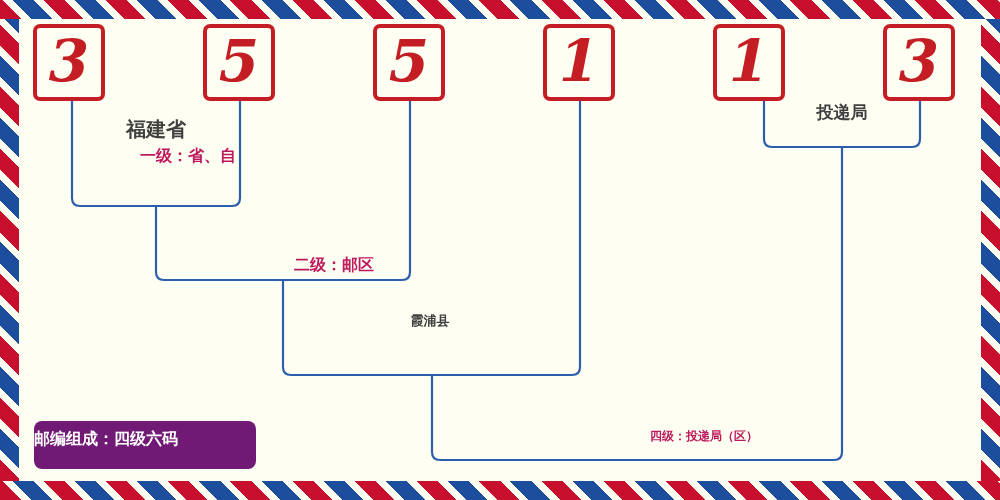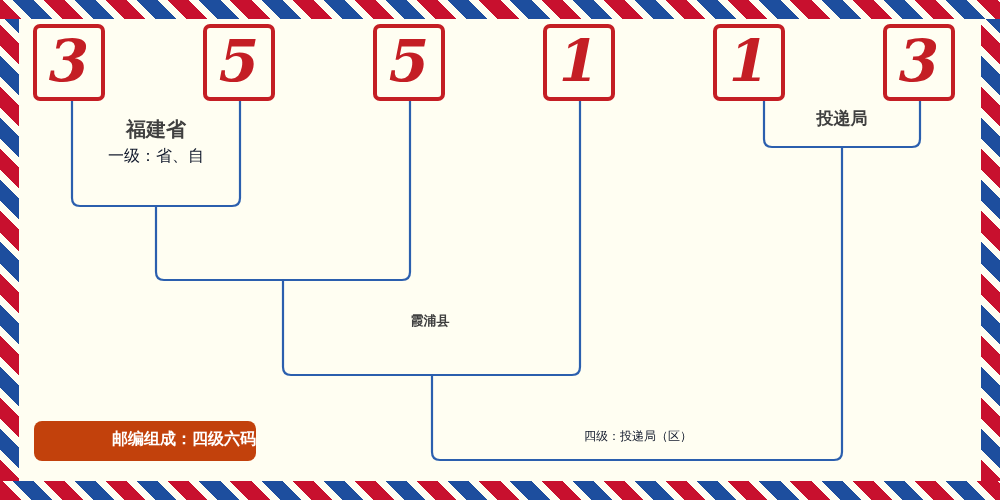--- a/index.html
+++ b/index.html
@@ -38,38 +38,38 @@
     color:#c41e24;
     transform:translateY(-2px);
   }
   .b1 { left:33px; }  .b2 { left:203px; } .b3 { left:373px; }
   .b4 { left:543px; } .b5 { left:713px; } .b6 { left:883px; }
 
   svg.lines { position:absolute; left:0; top:0; width:1000px; height:500px; pointer-events:none; }
 
   .lbl { position:absolute; text-align:center; white-space:nowrap; }
   .lbl-blue { color:#404040; font-weight:bold; }
-  .lbl-red  { color:#0f172a; font-weight:normal; }
+  .lbl-red  { color:#be185d; font-weight:bold;text-align:right; }
 
   .lbl-province  { left:76px;  top:116px; width:160px; font-size:20px; }
   .lbl-l1a       { left:76px;  top:146px; width:160px; font-size:16px; }
   .lbl-l1b       { left:76px;  top:169px; width:160px; font-size:16px; }
   .lbl-l2        { left:214px; top:255px; width:160px; font-size:16px; }
   .lbl-county    { left:350px; top:312px; width:160px; font-size:13px; }
   .lbl-l3        { left:313px; top:341px; width:240px; font-size:16px; }
   .lbl-office    { left:514px; top:398px; width:240px; font-size:16px; }
   .lbl-l4        { left:518px; top:428px; width:240px; font-size:12px; }
-  .lbl-delivery  { left:772px; top:107px; width:140px; font-size:17px; }
+  .lbl-delivery  { left:772px; top:101px; width:140px; font-size:17px; }
 
   .badge {
     position:absolute; left:34px; top:421px;
-    width:222px; height:40px;
-    background:#c2410c; border-radius:8px;
+    width:222px; height:48px;
+    background:#701a75; border-radius:8px;
     color:#ffffff; font-weight:bold; font-size:16px;
-    line-height:36px; text-align:right;
+    line-height:36px; text-align:left;
   }
 </style>
 </head>
 <body>
 
 <div class="canvas">
 
   <div class="stripe top"></div>
   <div class="stripe bottom"></div>
   <div class="stripe left"></div>
@@ -100,20 +100,21 @@
   <div class="digit-box b5">
     <span class="digit">1</span>
   </div>
   <div class="digit-box b6">
     <span class="digit">3</span>
   </div>
 
   <div class="lbl lbl-blue lbl-province">福建省</div>
   <div class="lbl lbl-red lbl-l1a">一级：省、自</div>
 
+  <div class="lbl lbl-red lbl-l2">二级：邮区</div>
 
   <div class="lbl lbl-blue lbl-county">霞浦县</div>
 
   <div class="lbl lbl-red lbl-l4">四级：投递局（区）</div>
 
   <div class="lbl lbl-blue lbl-delivery">投递局</div>
 
   <div class="badge">邮编组成：四级六码</div>
 
 </div>

